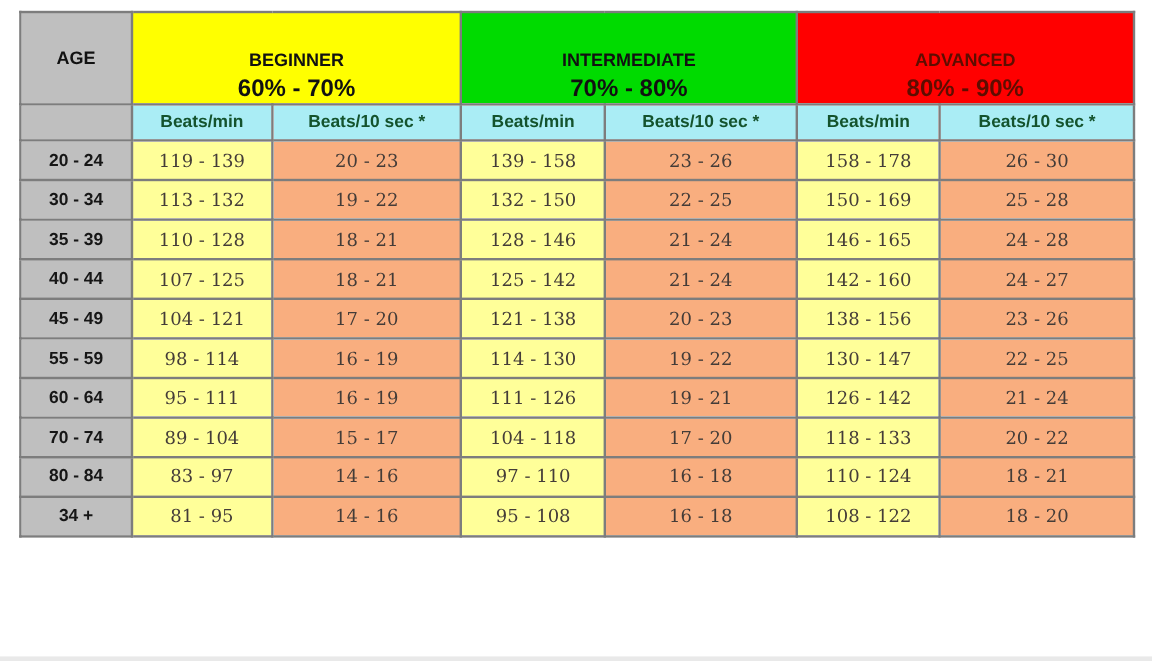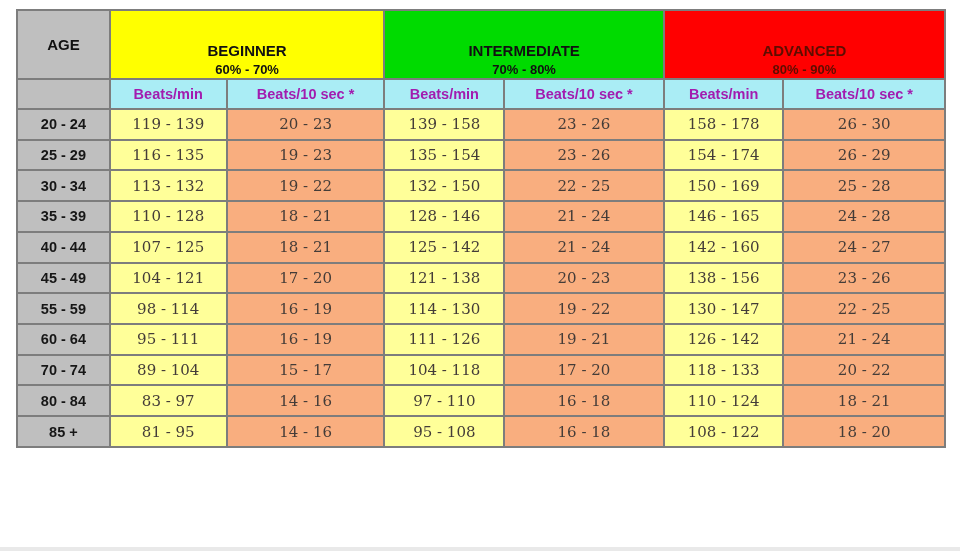--- a/index.html
+++ b/index.html
@@ -42,35 +42,35 @@
   
   tr.section-row { height: 52px; }
   th.h-age {
     background: var(--header-gray, #BFBFBF);
     font-size: 15px;
     font-weight: bold;
     color: #111111;
   }
   th.h-section { font-weight: bold; color: #111111; }
   th.h-section .sec-name { font-size: 15px; line-height: 1.55; margin-top: 28px; }
-  th.h-section .sec-range { font-size: 13px; line-height: 1.2; }
+  th.h-section .sec-range { font-size: 20px; line-height: 1.2; }
   th.h-beginner { background: var(--beginner-header, #FFFF00); }
   th.h-intermediate { background: var(--intermediate-header, #00DB00); }
   th.h-advanced {
     background: var(--advanced-header, #FF0000);
     color: var(--advanced-header-text, #5E0D00);
   }
   
   tr.unit-row { height: 30px; }
   th.h-blank { background: var(--header-gray, #BFBFBF); }
   th.h-unit {
     background: var(--unit-header-cyan, #AAEDF5);
     font-size: 14.5px;
     font-weight: bold;
-    color: #a21caf;
+    color: #14532d;
   }
   
   tbody tr { height: 29px; }
   tbody th.c-age {
     background: var(--header-gray, #BFBFBF);
     font-size: 14.5px;
     font-weight: bold;
     color: #161616;
   }
   tbody td {
@@ -125,29 +125,20 @@
         <tr>
           <th class="c-age">20 - 24</th>
           <td class="c-bpm">119 - 139</td>
           <td class="c-b10">20 - 23</td>
           <td class="c-bpm">139 - 158</td>
           <td class="c-b10">23 - 26</td>
           <td class="c-bpm">158 - 178</td>
           <td class="c-b10">26 - 30</td>
         </tr>
         <tr>
-          <th class="c-age">25 - 29</th>
-          <td class="c-bpm">116 - 135</td>
-          <td class="c-b10">19 - 23</td>
-          <td class="c-bpm">135 - 154</td>
-          <td class="c-b10">23 - 26</td>
-          <td class="c-bpm">154 - 174</td>
-          <td class="c-b10">26 - 29</td>
-        </tr>
-        <tr>
           <th class="c-age">30 - 34</th>
           <td class="c-bpm">113 - 132</td>
           <td class="c-b10">19 - 22</td>
           <td class="c-bpm">132 - 150</td>
           <td class="c-b10">22 - 25</td>
           <td class="c-bpm">150 - 169</td>
           <td class="c-b10">25 - 28</td>
         </tr>
         <tr>
           <th class="c-age">35 - 39</th>
@@ -206,21 +197,21 @@
         <tr>
           <th class="c-age">80 - 84</th>
           <td class="c-bpm">83 - 97</td>
           <td class="c-b10">14 - 16</td>
           <td class="c-bpm">97 - 110</td>
           <td class="c-b10">16 - 18</td>
           <td class="c-bpm">110 - 124</td>
           <td class="c-b10">18 - 21</td>
         </tr>
         <tr>
-          <th class="c-age">85 +</th>
+          <th class="c-age">34 +</th>
           <td class="c-bpm">81 - 95</td>
           <td class="c-b10">14 - 16</td>
           <td class="c-bpm">95 - 108</td>
           <td class="c-b10">16 - 18</td>
           <td class="c-bpm">108 - 122</td>
           <td class="c-b10">18 - 20</td>
         </tr>
       </tbody>
   </table>
   <div class="bottom-edge"></div>

